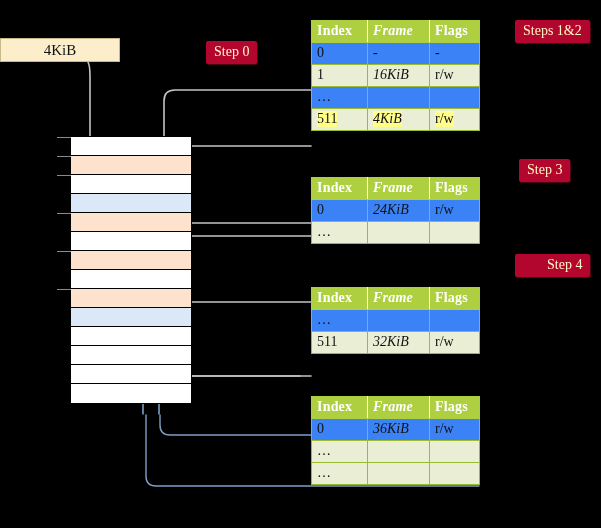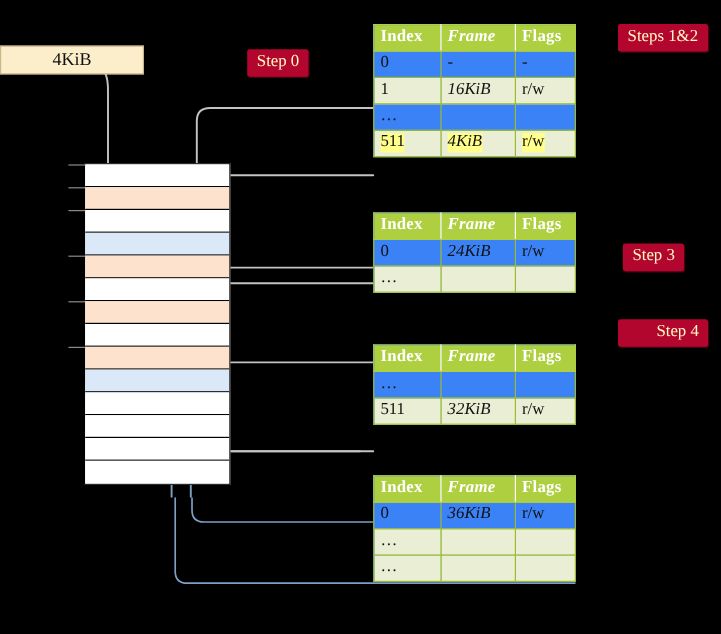--- a/index.html
+++ b/index.html
@@ -24,22 +24,22 @@
 
   
   .badge{
     position:absolute;background:#b2062e;color:#fef9c3;
     font-size:14px;line-height:1;padding:4px 8px 5px 8px;
     border-radius:2px;white-space:nowrap;
     box-shadow:1px 1px 0 #4a0213;
   }
   .badge.b0{left:190px;top:41px;margin-left:16px;}
   .badge.b12{left:515px;top:20px;}
-  .badge.b3{left:519px;top:159px;margin-top:44px;}
-  .badge.b4{left:515px;top:266px;padding-left:32px;}
+  .badge.b3{left:519px;top:159px;}
+  .badge.b4{left:515px;top:254px;padding-left:32px;}
 
   
   .memcol{
     position:absolute;left:70px;top:136px;width:120px;
     border:1px solid #000;box-sizing:content-box;background:#fff;
   }
   .memrow{
     height:19px;border-bottom:1px solid #000;box-sizing:border-box;
     background:#fff;
   }

